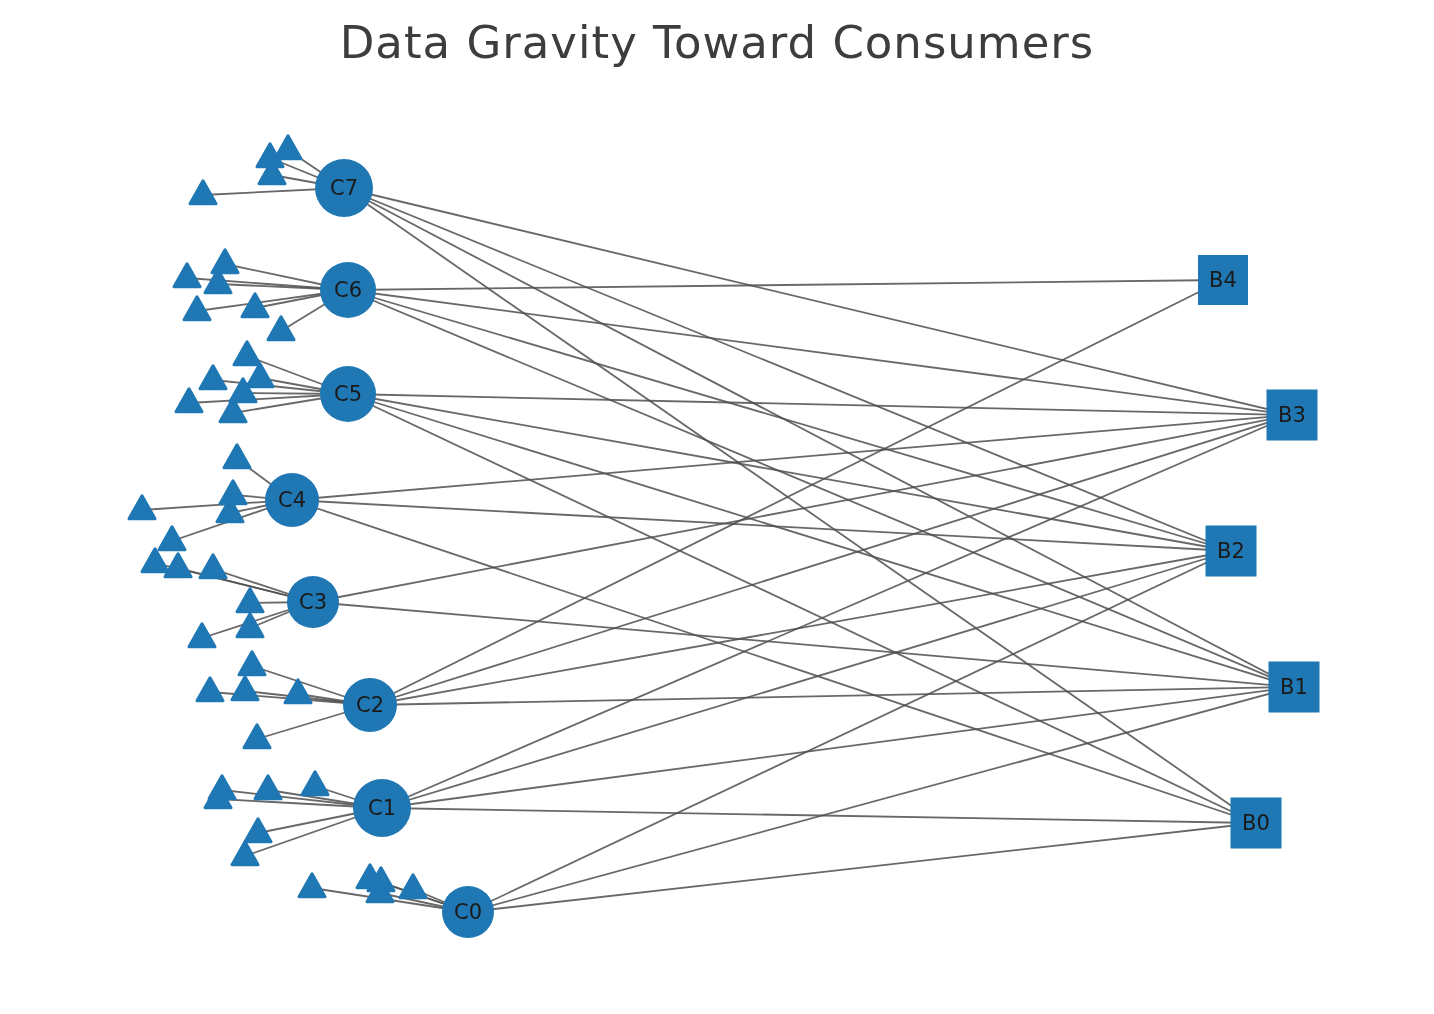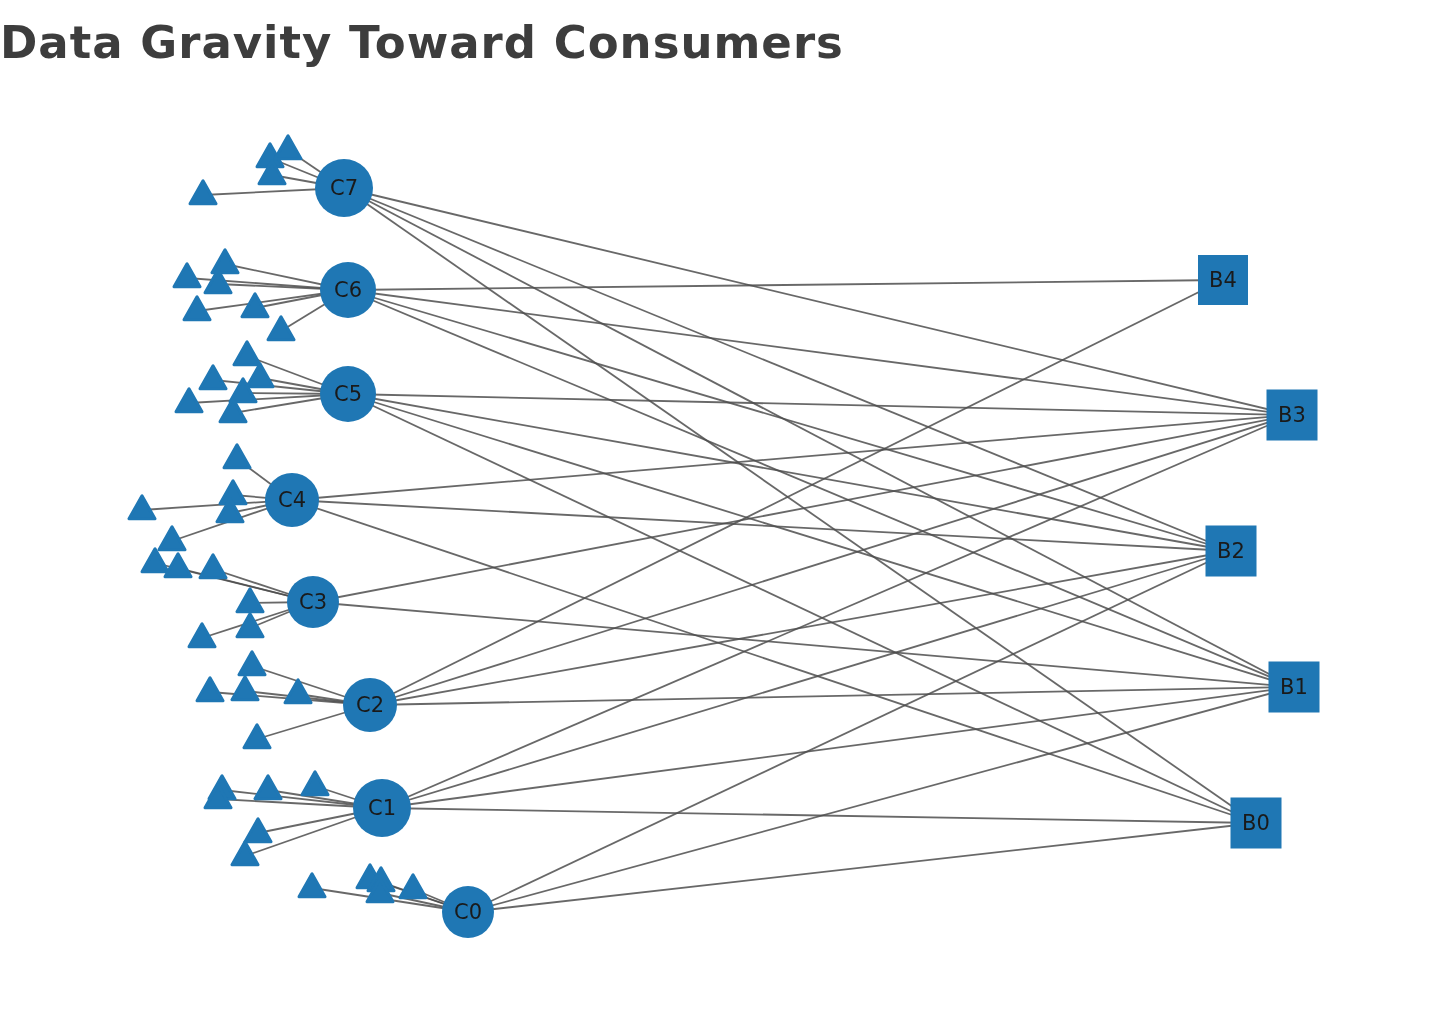--- a/index.html
+++ b/index.html
@@ -11,22 +11,23 @@
   }
   #figure {
     position: relative;
     width: 1434px; height: 1014px;
     background: #ffffff;
   }
   #figure-title {
     position: absolute;
     top: 16px; left: 0;
     width: 100%;
+    text-align: center;
     font-size: 45px;
-    font-weight: 700;
+    font-weight: 400;
     color: #3d3d3d;
     letter-spacing: 1px;
   }
   #graph-canvas {
     position: absolute;
     top: 0; left: 0;
   }
   text.node-label {
     font-family: "DejaVu Sans", "Liberation Sans", sans-serif;
     font-size: 21px;

